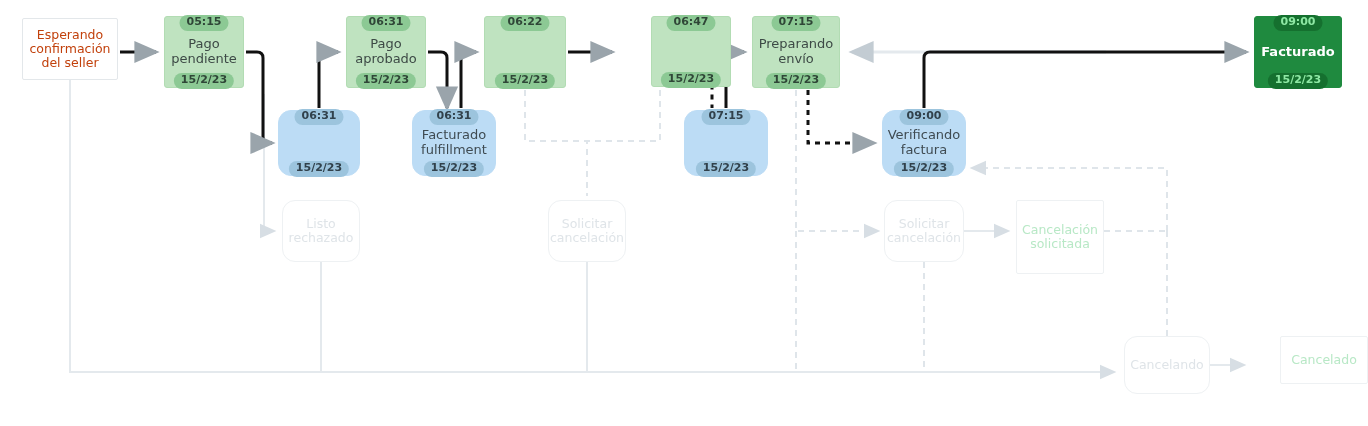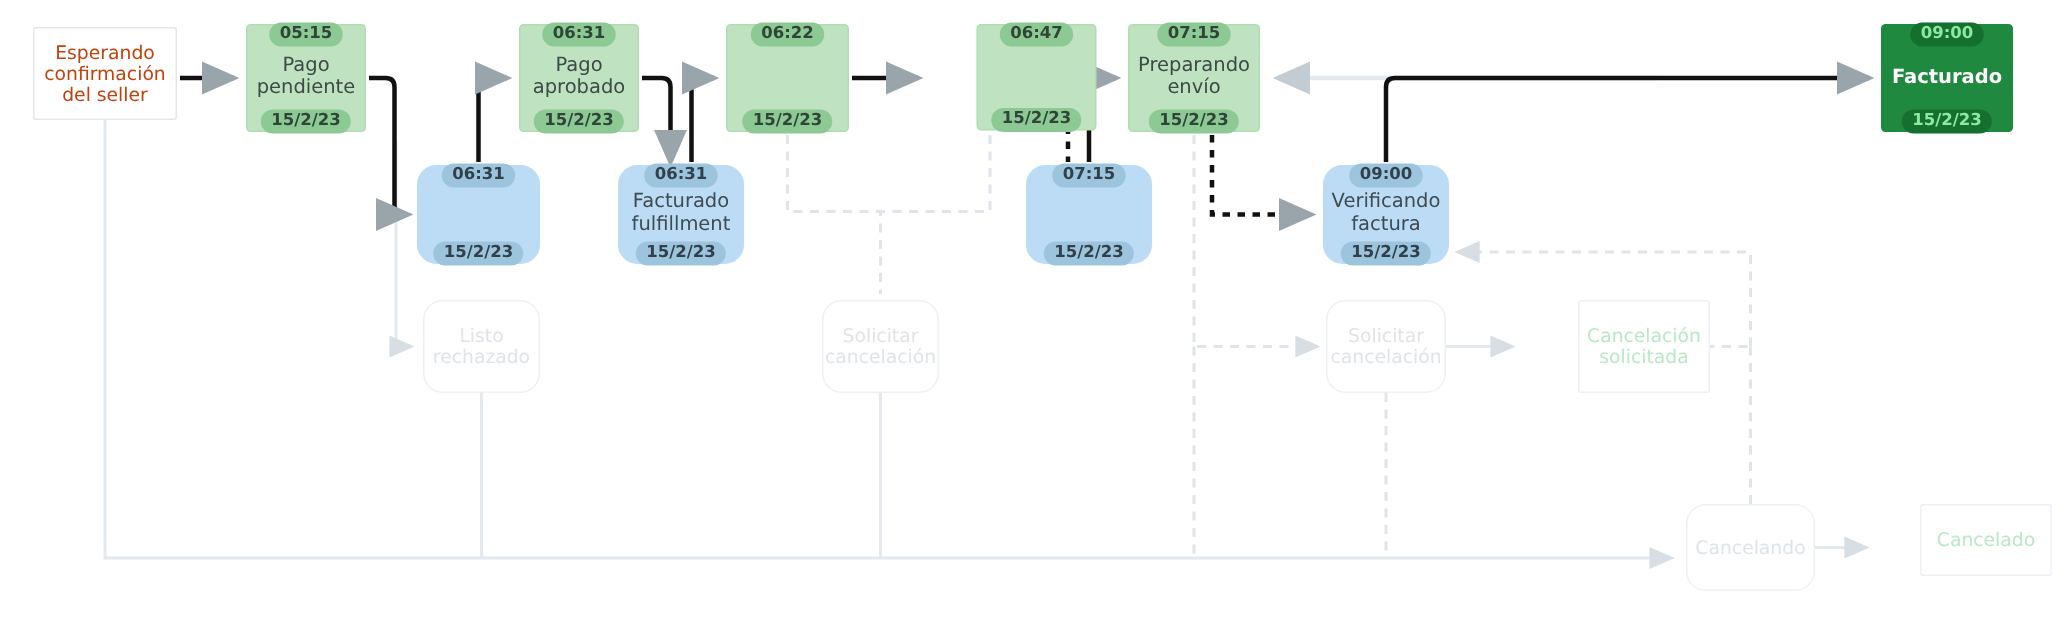--- a/index.html
+++ b/index.html
@@ -169,21 +169,21 @@
       </div>
       <div class="node n-ghost" style="left: 282px; top: 200px; width: 78px; height: 62px;">
         <span class="title">Listo rechazado</span>
       </div>
       <div class="node n-ghost" style="left: 548px; top: 200px; width: 78px; height: 62px;">
         <span class="title">Solicitar cancelación</span>
       </div>
       <div class="node n-ghost" style="left: 884px; top: 200px; width: 80px; height: 62px;">
         <span class="title">Solicitar cancelación</span>
       </div>
-      <div class="node n-ghost-state" style="left: 1052px; top: 200px; width: 88px; height: 62px;">
+      <div class="node n-ghost-state" style="left: 1016px; top: 200px; width: 88px; height: 74px;">
         <span class="title">Cancelación solicitada</span>
       </div>
       <div class="node n-ghost" style="left: 1124px; top: 336px; width: 86px; height: 58px;">
         <span class="title">Cancelando</span>
       </div>
       <div class="node n-ghost-state" style="left: 1280px; top: 336px; width: 88px; height: 48px;">
         <span class="title">Cancelado</span>
       </div>
     </div>
 </div>

